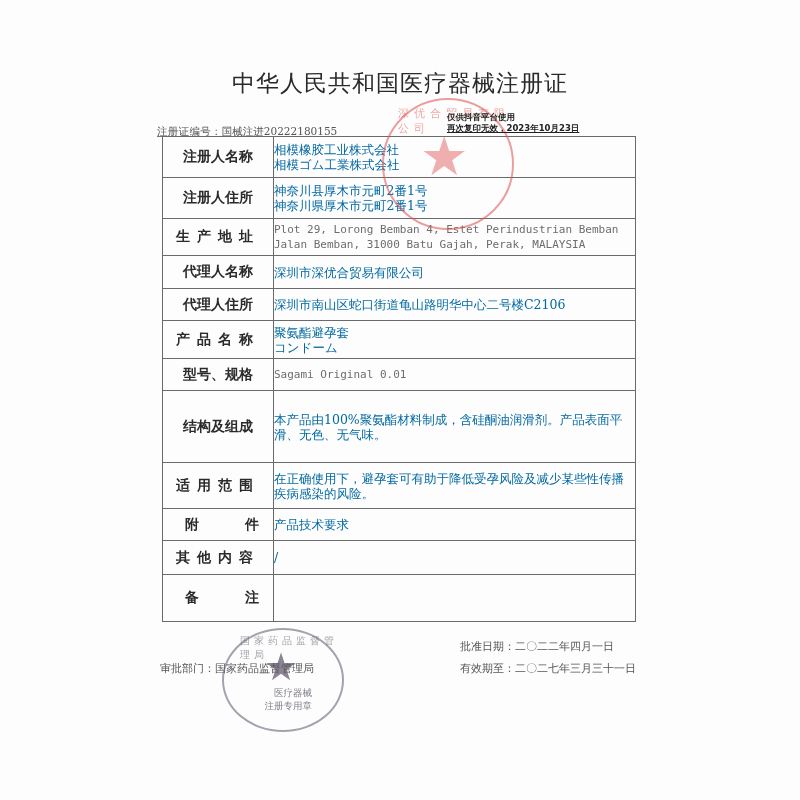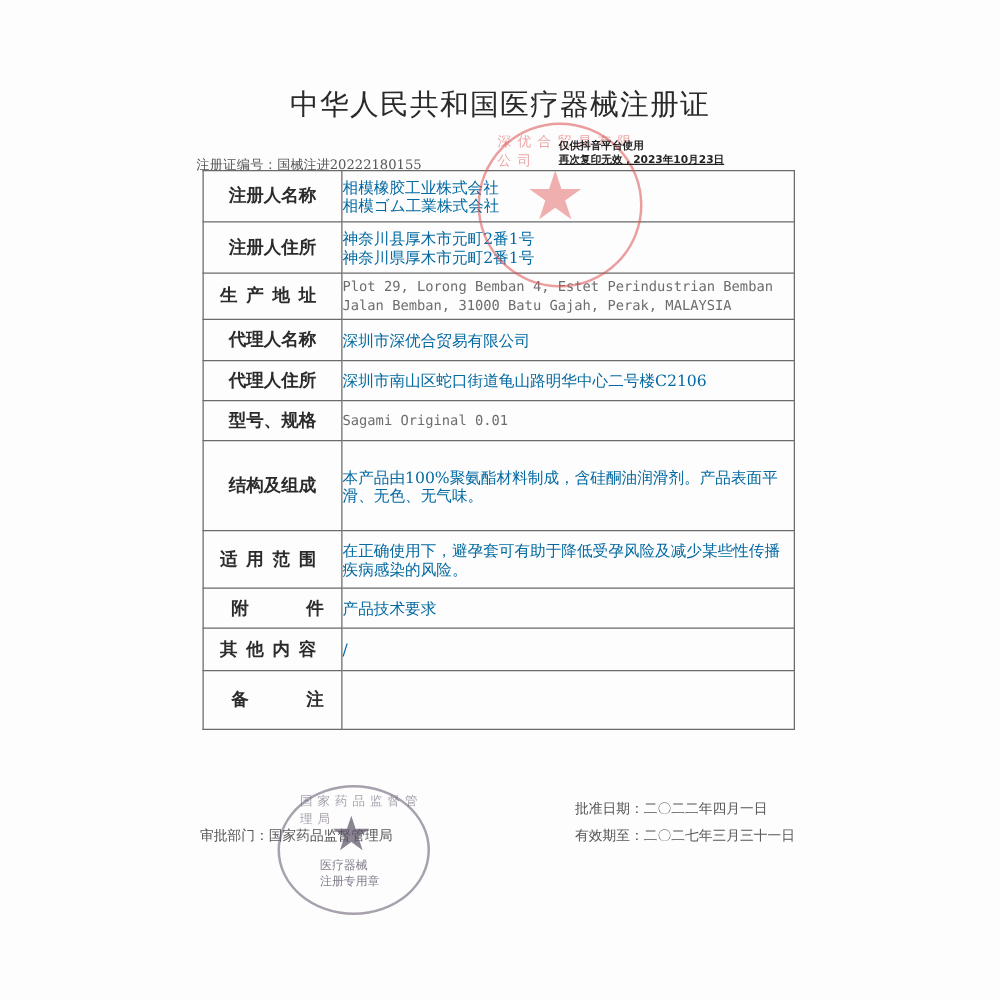--- a/index.html
+++ b/index.html
@@ -31,20 +31,21 @@
     letter-spacing: 1px;
     color: #2a2a2a;
     font-family: "DejaVu Sans", "Liberation Sans", sans-serif;
   }
   .cert-no {
     position: absolute;
     left: 157px;
     top: 125px;
     font-size: 10.5px;
     color: #555;
+    text-decoration: underline;
     text-decoration-color: #777;
     text-align: right;
   }
   .cert-no .lbl { letter-spacing: 0.3px; }
   .watermark-note {
     position: absolute;
     left: 447px;
     top: 112px;
     font-size: 8.5px;
     line-height: 11px;
@@ -173,21 +174,21 @@
     color: rgba(110, 100, 120, 0.6);
     letter-spacing: 4px;
   }
   .stamp-grey .inner {
     position: absolute;
     left: 32px;
     top: 56px;
     font-size: 9.5px;
     line-height: 13px;
     color: rgba(90, 80, 100, 0.75);
-    text-align: left;
+    text-align: right;
     width: 56px;
   }
 </style>
 </head>
 <body>
 
 <div class="page">
 
   <div class="title">中华人民共和国医疗器械注册证</div>
 
@@ -229,20 +230,27 @@
       </td>
     </tr>
     <tr style="height:33px">
       <td class="lbl">代理人名称</td>
       <td class="val">深圳市深优合贸易有限公司</td>
     </tr>
     <tr style="height:32px">
       <td class="lbl">代理人住所</td>
       <td class="val">深圳市南山区蛇口街道龟山路明华中心二号楼C2106</td>
     </tr>
+    <tr style="height:38px">
+      <td class="lbl spread">产品名称</td>
+      <td class="val">
+        <div>聚氨酯避孕套</div>
+        <div>コンドーム</div>
+      </td>
+    </tr>
     <tr style="height:32px">
       <td class="lbl">型号、规格</td>
       <td class="val mono">Sagami Original 0.01</td>
     </tr>
     <tr style="height:72px">
       <td class="lbl">结构及组成</td>
       <td class="val para">本产品由100%聚氨酯材料制成，含硅酮油润滑剂。产品表面平滑、无色、无气味。</td>
     </tr>
     <tr style="height:46px">
       <td class="lbl spread">适用范围</td>

